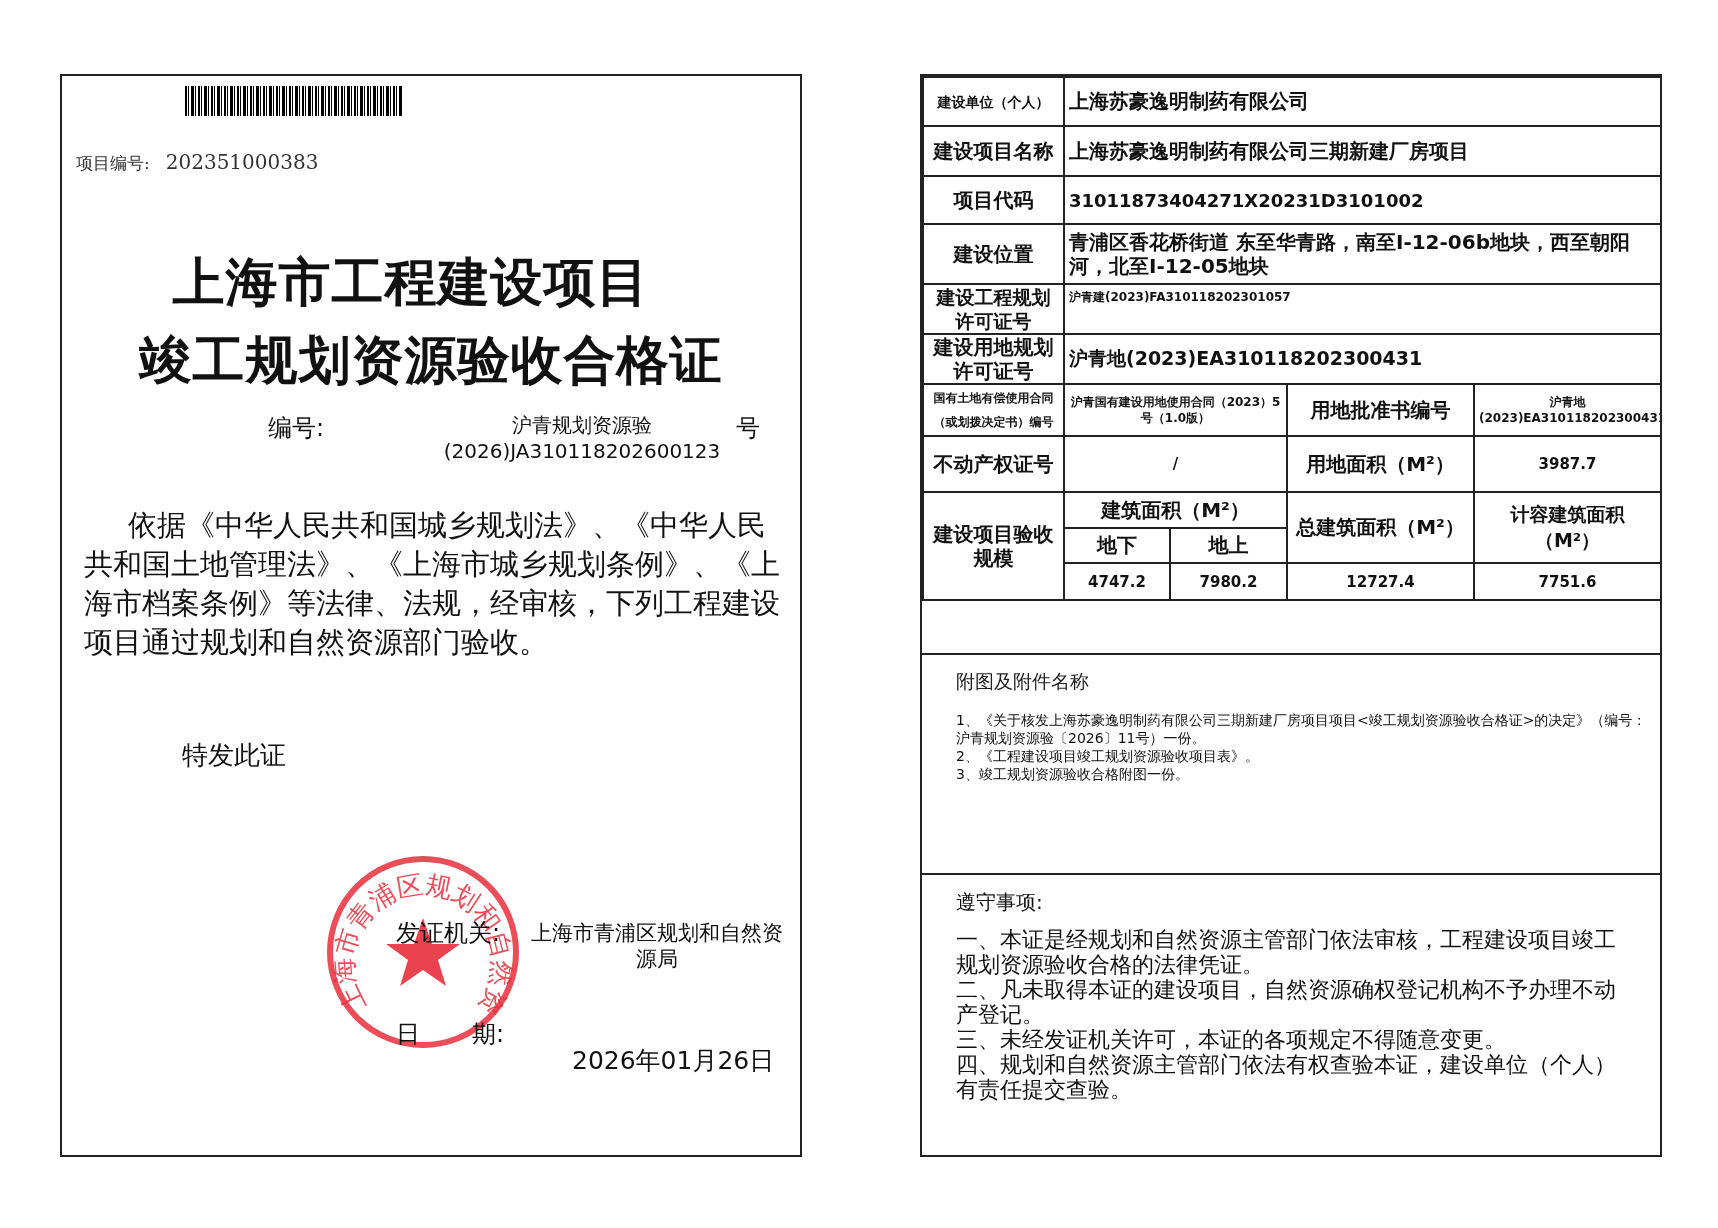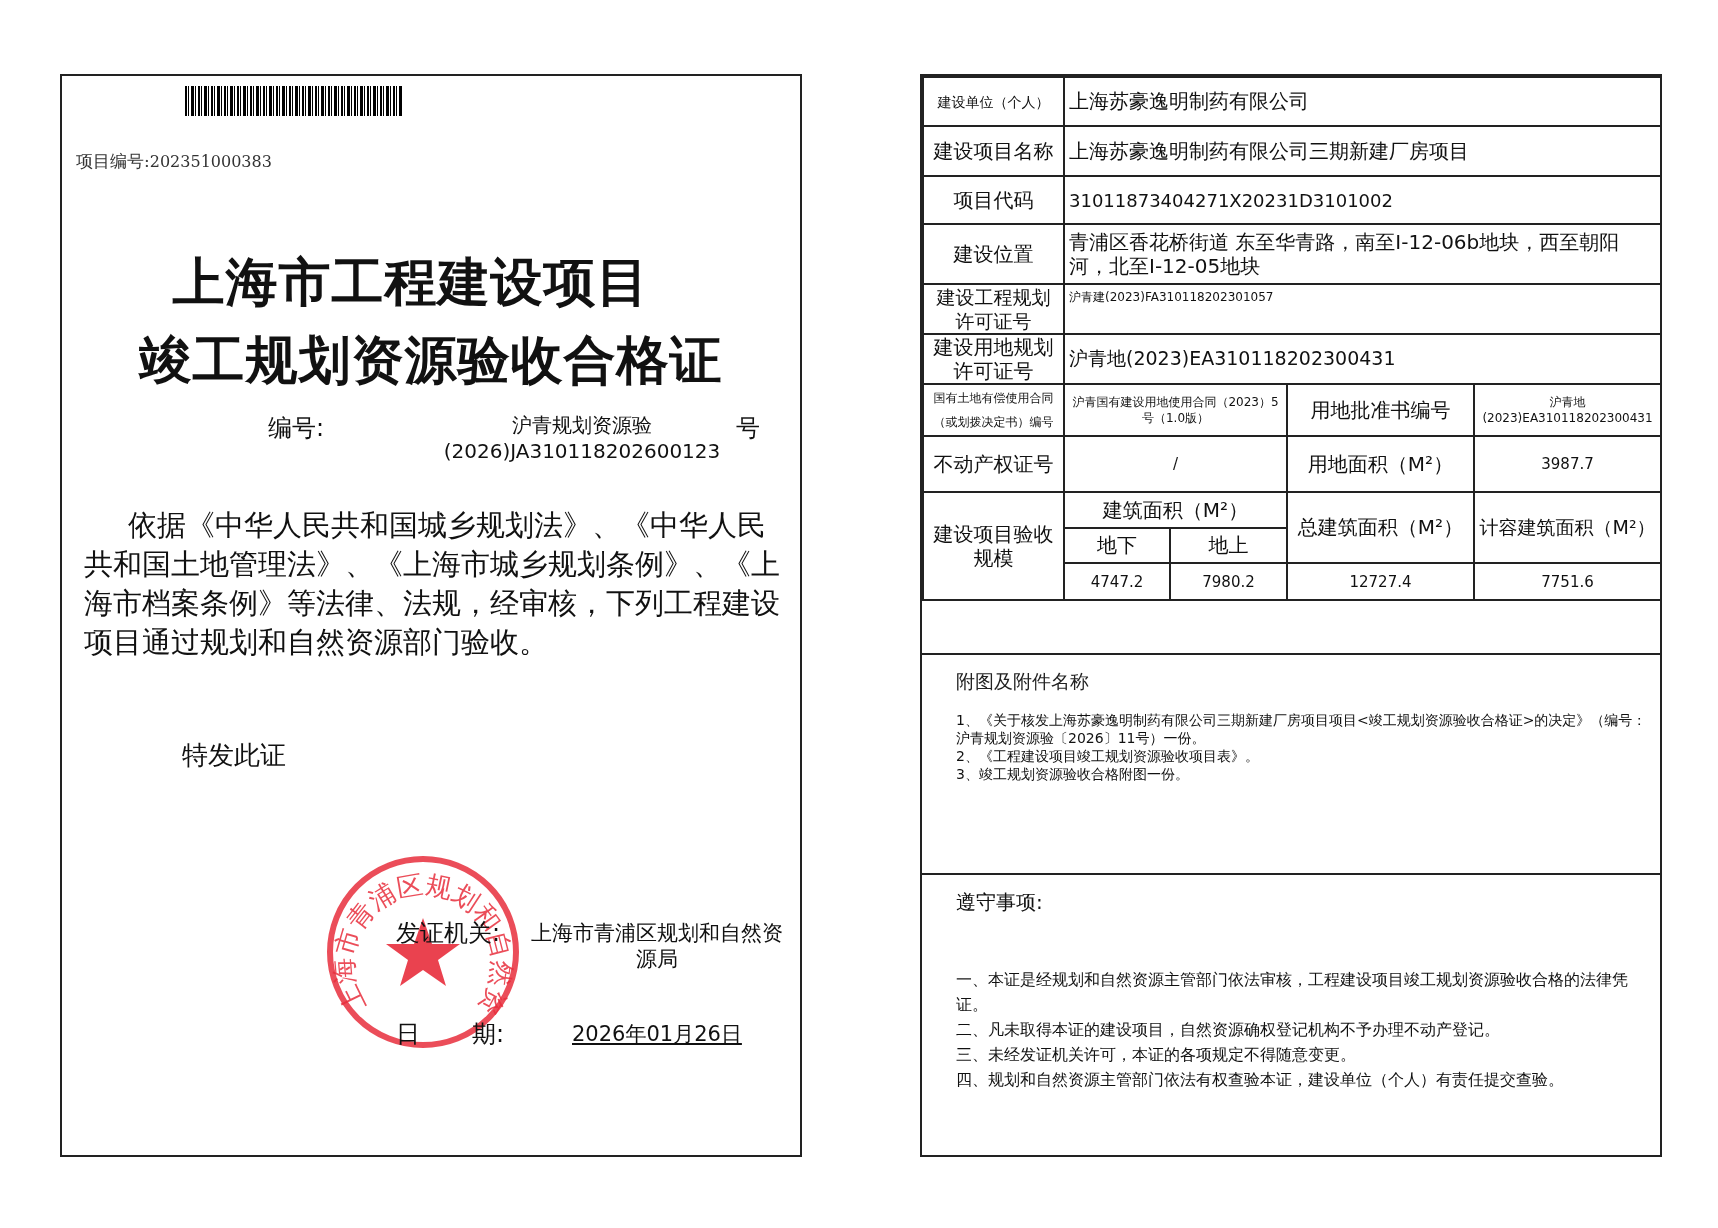--- a/index.html
+++ b/index.html
@@ -5,53 +5,53 @@
   html, body { margin:0; padding:0; background:#ffffff; }
   body { width:1718px; height:1228px; position:relative; overflow:hidden;
          font-family:"DejaVu Sans", "Liberation Sans", sans-serif; color:#111; }
   .panel { position:absolute; border:2px solid #222; box-sizing:border-box; background:#fff; }
   #left { left:60px; top:74px; width:742px; height:1083px; }
   #right { left:920px; top:74px; width:742px; height:1083px; }
 
   .barcode { position:absolute; left:123px; top:10px; width:218px; height:30px;
     background: repeating-linear-gradient(90deg,#000 0 2px,#fff 2px 3px,#000 3px 4px,#fff 4px 6px,#000 6px 9px,#fff 9px 10px,#000 10px 11px,#fff 11px 13px); }
   .proj-no { position:absolute; left:14px; top:74px; font-family:"DejaVu Serif","Liberation Serif",serif; font-size:17px; color:#333; }
-  .proj-no span.v { font-size:16px; }
+  .proj-no span.v { margin-left:16px; font-size:20px; }
   .title { position:absolute; left:0; width:100%; text-align:center; font-size:52px; font-weight:bold; letter-spacing:1px; }
   .t1 { top:172px; left:-20px; }
   .t2 { top:250px; }
   .bh-label { position:absolute; left:206px; top:336px; font-size:24px; }
   .bh-mid { position:absolute; left:360px; top:336px; width:320px; text-align:center; font-size:20px; line-height:26px; }
   .bh-hao { position:absolute; left:674px; top:336px; font-size:24px; }
   .body-text { position:absolute; left:22px; top:430px; width:700px; font-size:29px; line-height:39px; text-indent:44px; }
   .tefa { position:absolute; left:120px; top:662px; font-size:26px; }
 
   .seal { position:absolute; left:265px; top:780px; width:192px; height:192px; border:6px solid rgba(232,46,60,0.85); border-radius:50%; box-sizing:border-box; }
   .seal svg { position:absolute; left:-6px; top:-6px; }
   .issuer-label { position:absolute; left:334px; top:841px; font-size:24px; }
   .issuer-val { position:absolute; left:460px; top:844px; width:270px; text-align:center; font-size:21px; line-height:26px; }
   .date-label1 { position:absolute; left:334px; top:942px; font-size:24px; }
   .date-label2 { position:absolute; left:410px; top:942px; font-size:24px; }
-  .date-val { position:absolute; left:510px; top:944px; font-size:21px;text-decoration:underline; }
+  .date-val { position:absolute; left:510px; top:968px; font-size:25px; }
 
-  table.info { position:absolute; left:0; top:0; border-collapse:collapse; table-layout:fixed; width:738px; }
+  table.info { position:absolute; left:0; top:0; border-collapse:collapse; table-layout:fixed; width:738px;font-weight:bold; }
   table.info td { border:2px solid #222; padding:0 4px; vertical-align:middle; font-size:20px; overflow:hidden; }
   td.lbl { text-align:center; line-height:24px; }
   td.val { text-align:left; padding-left:20px; }
   td.c { text-align:center; }
   .sm { font-size:14px !important; line-height:18px; }
   .xs { font-size:12px !important; line-height:16px; }
   .num { font-size:15px !important; }
 
   .attach { position:absolute; left:0; top:577px; width:738px; height:236px; border-top:2px solid #222; box-sizing:border-box; }
   .attach-title { position:absolute; left:34px; top:14px; font-size:19px; color:#222; }
   .attach-list { position:absolute; left:34px; top:56px; width:700px; font-size:14px; line-height:18px; }
   .notes { position:absolute; left:0; top:797px; width:738px; height:282px; border-top:2px solid #222; box-sizing:border-box; }
   .notes-title { position:absolute; left:34px; top:14px; font-size:20px; }
-  .notes-list { position:absolute; left:34px; top:52px; width:680px; font-size:16px; line-height:25px;margin-top:40px; }
+  .notes-list { position:absolute; left:34px; top:52px; width:680px; font-size:22px; line-height:25px; }
 </style>
 </head>
 <body>
 
 <div id="left" class="panel">
   <div class="barcode"></div>
   <div class="proj-no">
     <span>项目编号:</span><span class="v">202351000383</span>
   </div>
   <div class="title t1">上海市工程建设项目</div>

